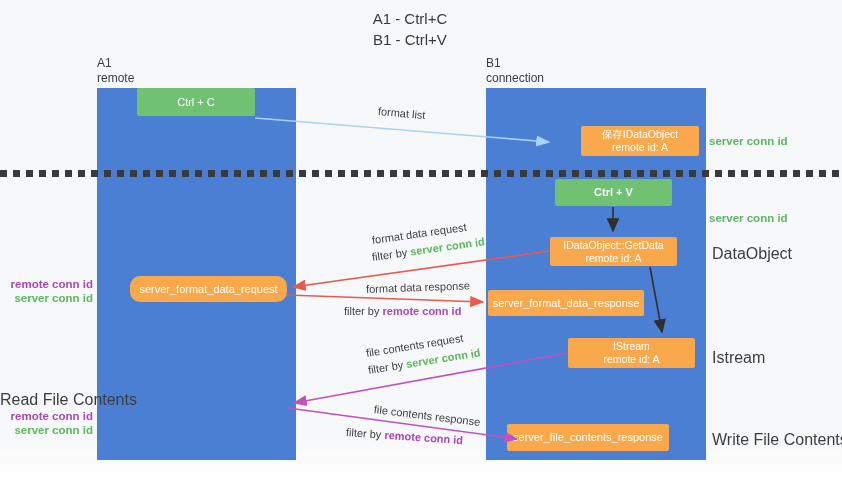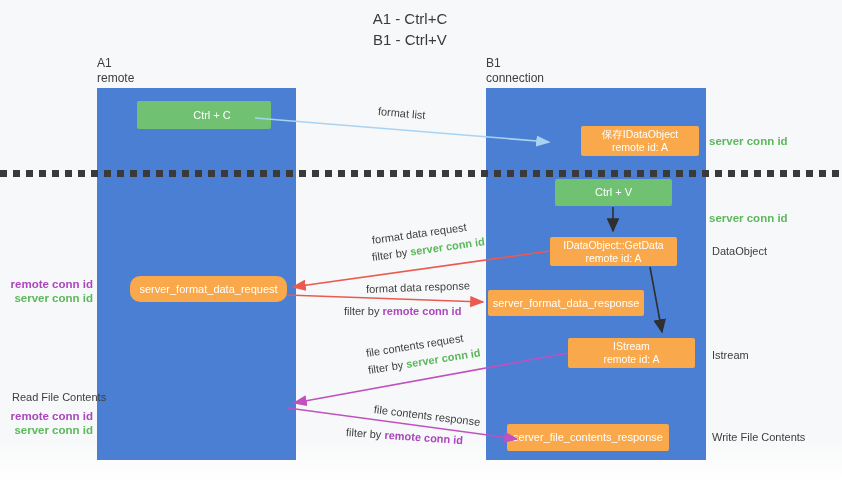--- a/index.html
+++ b/index.html
@@ -39,21 +39,21 @@
   .node.orange{background:#f9a94b;}
   .node .l2{font-size:10.5px;}
 
   .arrows{position:absolute;inset:0;z-index:5;pointer-events:none;}
 
   .msg{
     position:absolute;z-index:6;font-size:11px;color:#3f3f3f;white-space:nowrap;
     transform-origin:left center;
   }
   .side{
-    position:absolute;z-index:6;font-size:11px;color:#3d3d3d;white-space:nowrap;
+    position:absolute;z-index:6;font-size:16px;color:#3d3d3d;white-space:nowrap;
   }
   .side.right-align{text-align:right;}
   .conn-green{color:#5cb85c;font-weight:bold;}
   .conn-purple{color:#ab47bc;font-weight:bold;}
   .conn-label{font-size:11.5px;line-height:14px;}
 </style>
 </head>
 <body>
 
 <div class="stage">
@@ -70,30 +70,30 @@
   <div class="col-header" style="left:486px;top:56px;width:220px;">
     <div>B1</div>
     <div>connection</div>
   </div>
 
   <div class="lifeline" style="left:97px;top:88px;width:199px;height:372px;"></div>
   <div class="lifeline" style="left:486px;top:88px;width:220px;height:372px;"></div>
 
   <div class="divider"></div>
 
-  <div class="node green" style="left:137px;top:101px;width:118px;height:28px;padding-left:16px;">
+  <div class="node green" style="left:137px;top:88px;width:118px;height:28px;">
     <div>Ctrl + C</div>
   </div>
 
   <div class="node orange" style="left:555px;top:126px;width:118px;height:30px;margin-left:26px;">
     <div class="l2">保存IDataObject</div>
     <div class="l2">remote id: A</div>
   </div>
 
-  <div class="node green" style="left:555px;top:179px;width:117px;height:27px;">
+  <div class="node green" style="left:555px;top:179px;width:117px;height:27px;font-weight:bold;">
     <div>Ctrl + V</div>
   </div>
 
   <div class="node orange" style="left:550px;top:237px;width:127px;height:29px;text-align:center;">
     <div class="l2">IDataObject::GetData</div>
     <div class="l2">remote id: A</div>
   </div>
 
   <div class="node orange" style="left:130px;top:276px;width:157px;height:26px;border-radius:10px;">
     <div>server_format_data_request</div>
@@ -154,19 +154,19 @@
   <div class="side conn-green conn-label" style="left:709px;top:134px;">server conn id</div>
   <div class="side conn-green conn-label" style="left:709px;top:211px;">server conn id</div>
   <div class="side" style="left:712px;top:245px;">DataObject</div>
   <div class="side" style="left:712px;top:349px;">Istream</div>
   <div class="side" style="left:712px;top:431px;">Write File Contents</div>
 
   <div class="side right-align conn-label" style="left:0;top:277px;width:93px;">
     <div class="conn-purple">remote conn id</div>
     <div class="conn-green">server conn id</div>
   </div>
-  <div class="side right-align" style="left:12px;top:391px;width:93px;">Read File Contents</div>
+  <div class="side right-align" style="left:0;top:391px;width:93px;">Read File Contents</div>
   <div class="side right-align conn-label" style="left:0;top:409px;width:93px;">
     <div class="conn-purple">remote conn id</div>
     <div class="conn-green">server conn id</div>
   </div>
 
 </div>
 
 </body></html>

